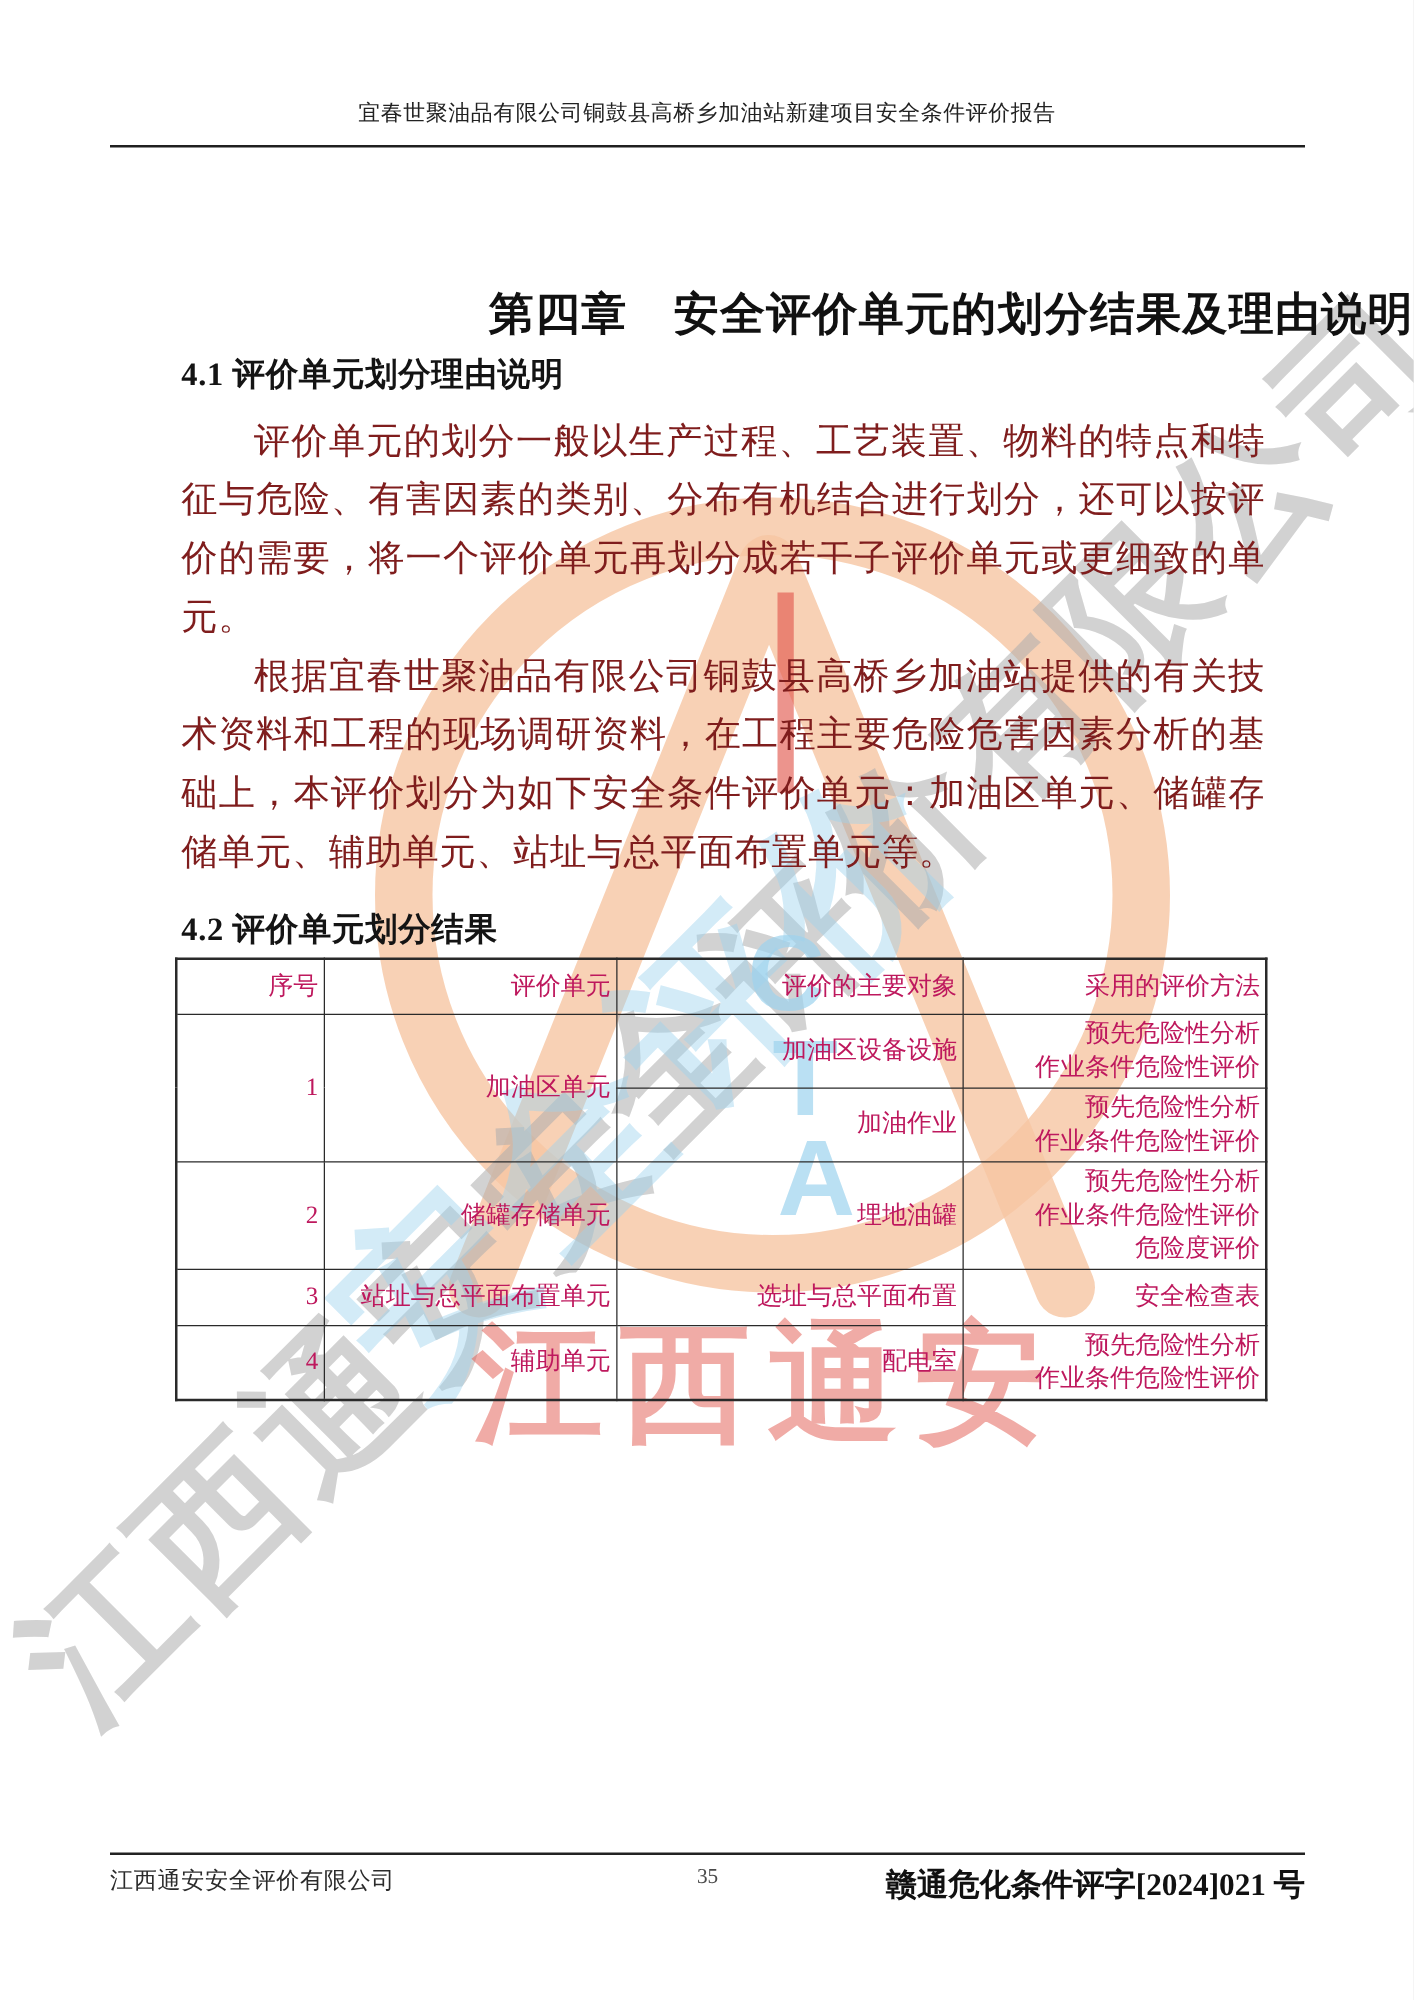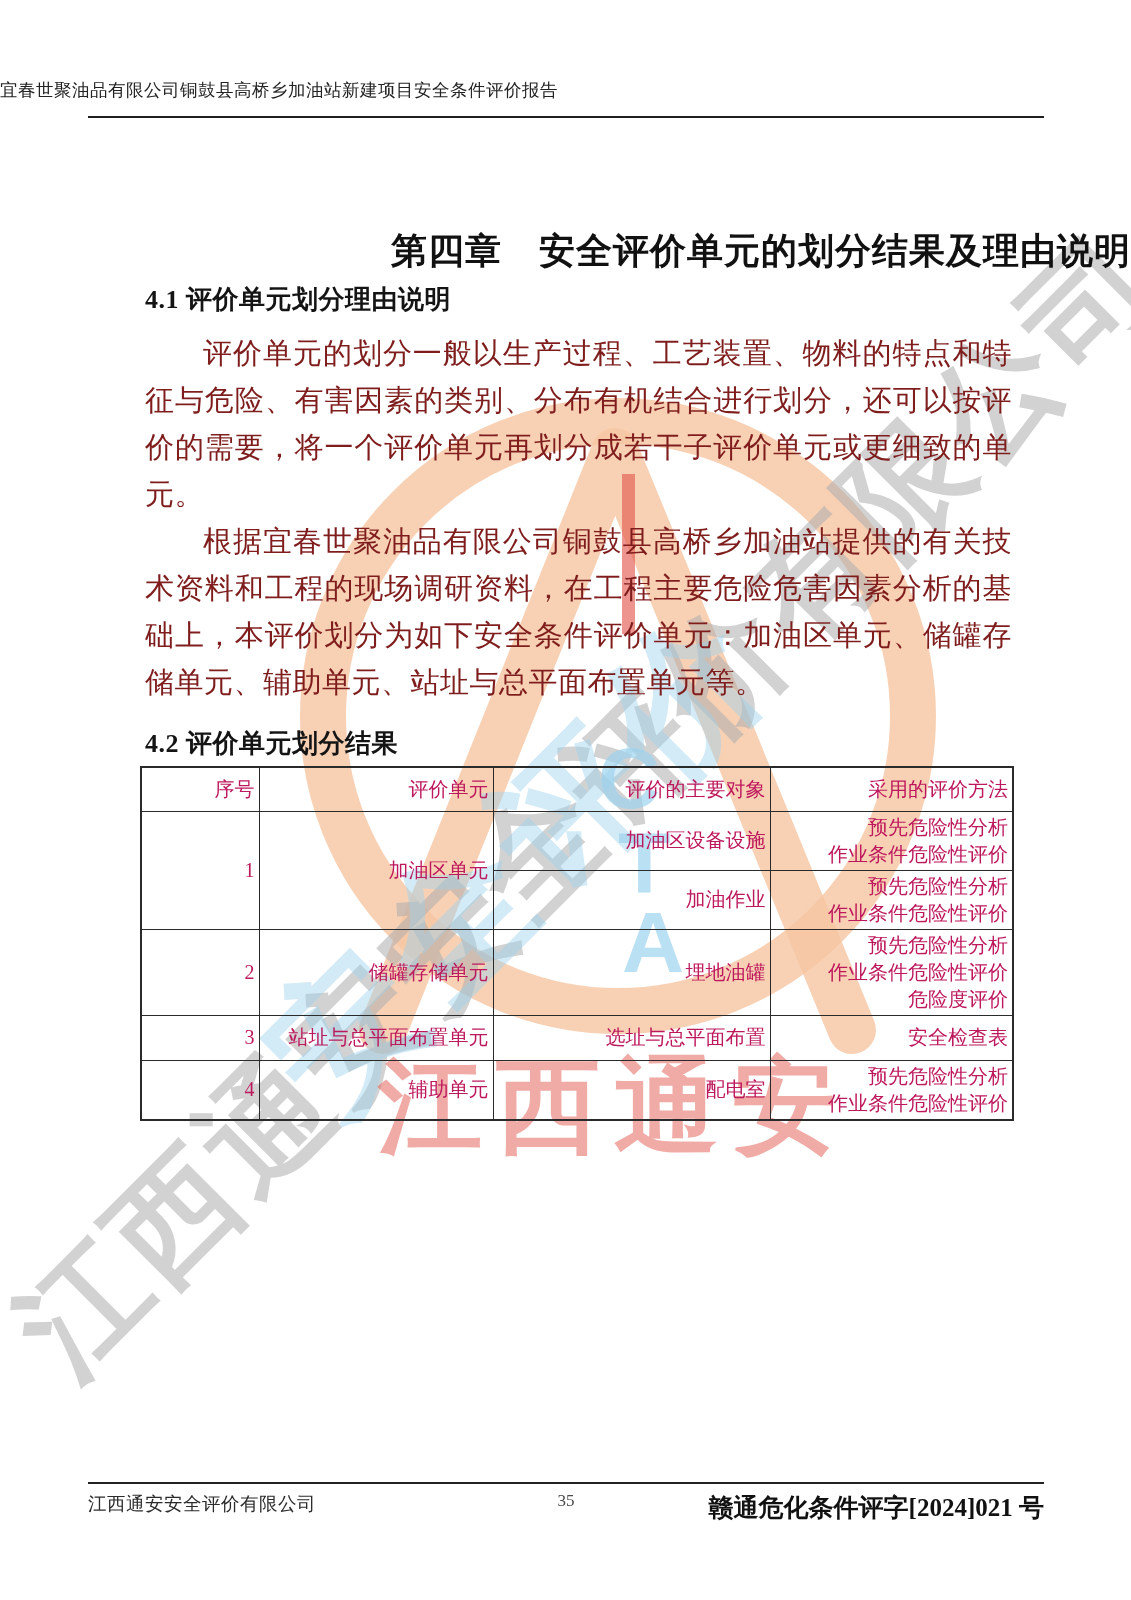--- a/index.html
+++ b/index.html
@@ -14,21 +14,21 @@
   }
   
   .wm-layer{
     position:absolute;left:0;top:0;width:1131px;height:1600px;
     z-index:0;pointer-events:none;
   }
   
   .content-layer{position:absolute;left:0;top:0;width:1131px;height:1600px;z-index:1;}
   .page-header-text{
     position:absolute;top:78px;left:0;width:100%;
-    text-align:left;font-size:17.5px;letter-spacing:.5px;color:#222;
+    text-align:center;font-size:17.5px;letter-spacing:.5px;color:#222;
   }
   .header-rule{
     position:absolute;top:116px;left:88px;width:956px;height:0;
     border-top:2.5px solid #1f1f1f;
   }
   .chapter-title{
     position:absolute;top:203px;left:0;width:100%;text-align:right;
     font-family:"Liberation Sans","DejaVu Sans",sans-serif;
     font-weight:bold;font-size:36px;letter-spacing:1px;color:#111;
   }

